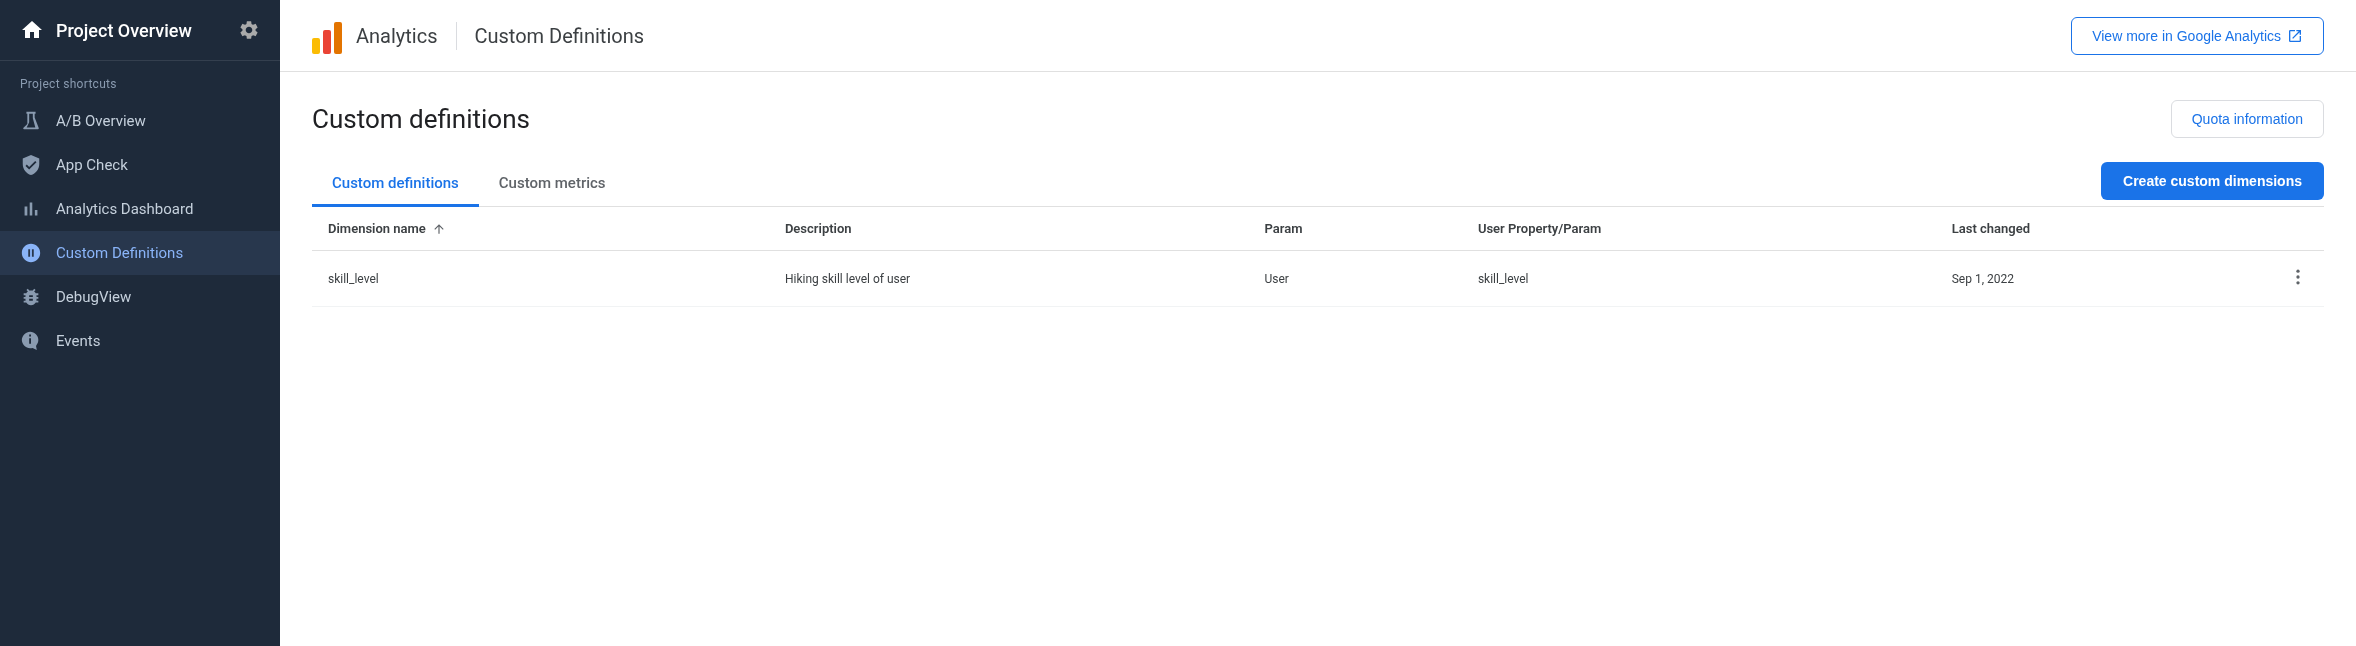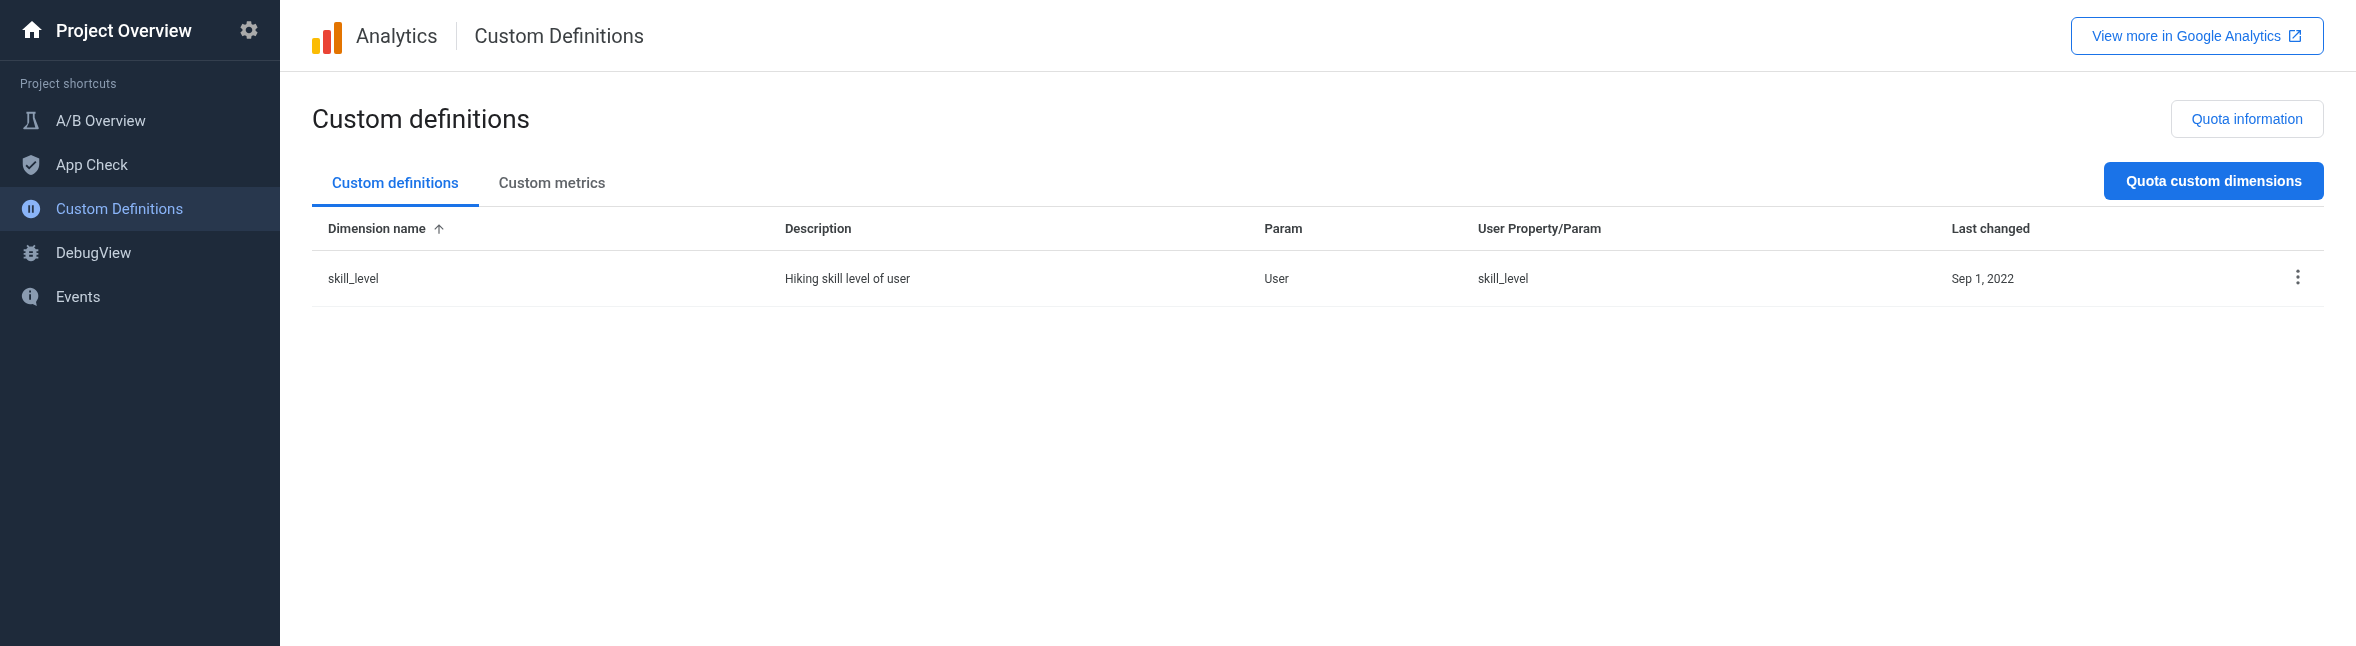--- a/index.html
+++ b/index.html
@@ -278,20 +278,26 @@
     <span class="sidebar-item-label">A/B Overview</span>
   </div>
 
   <div class="sidebar-item">
     <svg class="sidebar-item-icon" viewBox="0 0 24 24">
       <path d="M12 1L3 5v6c0 5.55 3.84 10.74 9 12 5.16-1.26 9-6.45 9-12V5l-9-4zm-2 16l-4-4 1.41-1.41L10 14.17l6.59-6.59L18 9l-8 8z"></path>
     </svg>
     <span class="sidebar-item-label">App Check</span>
   </div>
 
+  <div class="sidebar-item">
+    <svg class="sidebar-item-icon" viewBox="0 0 24 24">
+      <path d="M5 9.2h3V19H5V9.2zM10.6 5h2.8v14h-2.8V5zM16.2 13h2.8v6h-2.8v-6z"></path>
+    </svg>
+    <span class="sidebar-item-label">Analytics Dashboard</span>
+  </div>
 
   <div class="sidebar-item active">
     <svg class="sidebar-item-icon" viewBox="0 0 24 24">
       <path d="M12 2C6.48 2 2 6.48 2 12s4.48 10 10 10 10-4.48 10-10S17.52 2 12 2zm-1 14H9V8h2v8zm4 0h-2V8h2v8z"></path>
     </svg>
     <span class="sidebar-item-label">Custom Definitions</span>
   </div>
 
   <div class="sidebar-item">
     <svg class="sidebar-item-icon" viewBox="0 0 24 24">
@@ -334,21 +340,21 @@
     <div class="content-header">
       <h1 class="page-title">Custom definitions</h1>
       <button class="quota-btn">Quota information</button>
     </div>
 
     <div class="tabs-row">
       <div class="tabs-left">
         <div class="tab active">Custom definitions</div>
         <div class="tab">Custom metrics</div>
       </div>
-      <button class="create-btn">Quota custom dimensions</button>
+      <button class="create-btn">Create custom dimensions</button>
     </div>
 
     <div class="table-container">
       <table>
         <thead>
           <tr>
             <th>
               <div class="th-dimension">
                 <span>Dimension name</span>
                 <svg class="sort-icon" viewBox="0 0 24 24">

